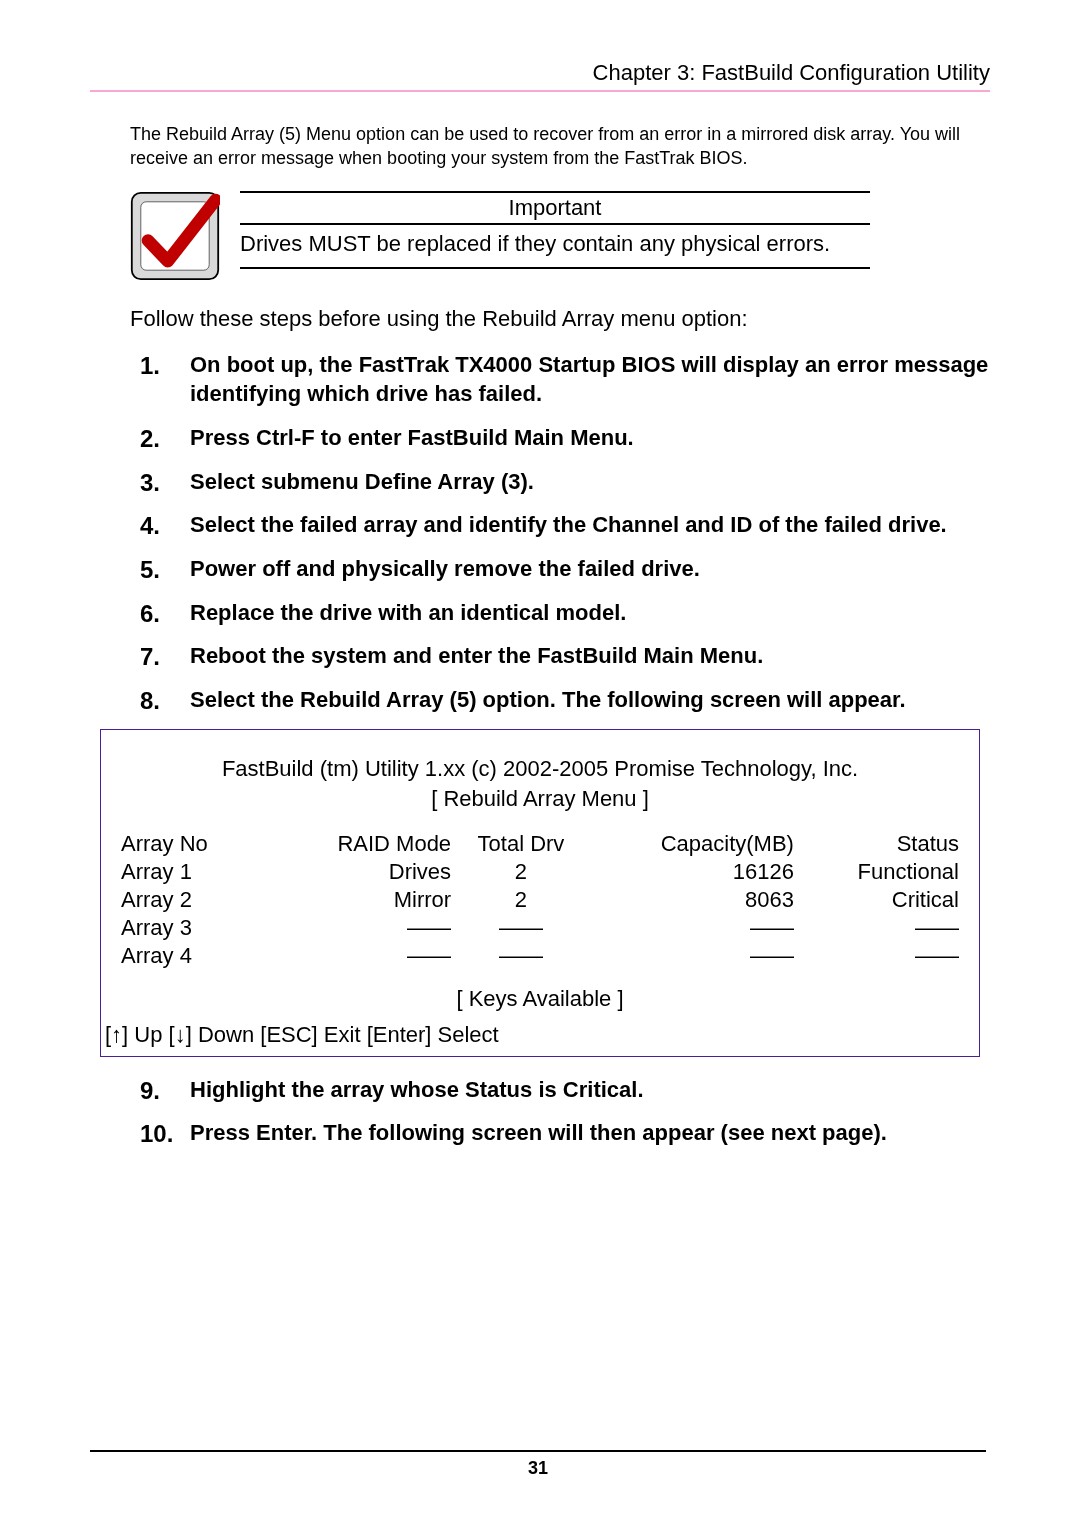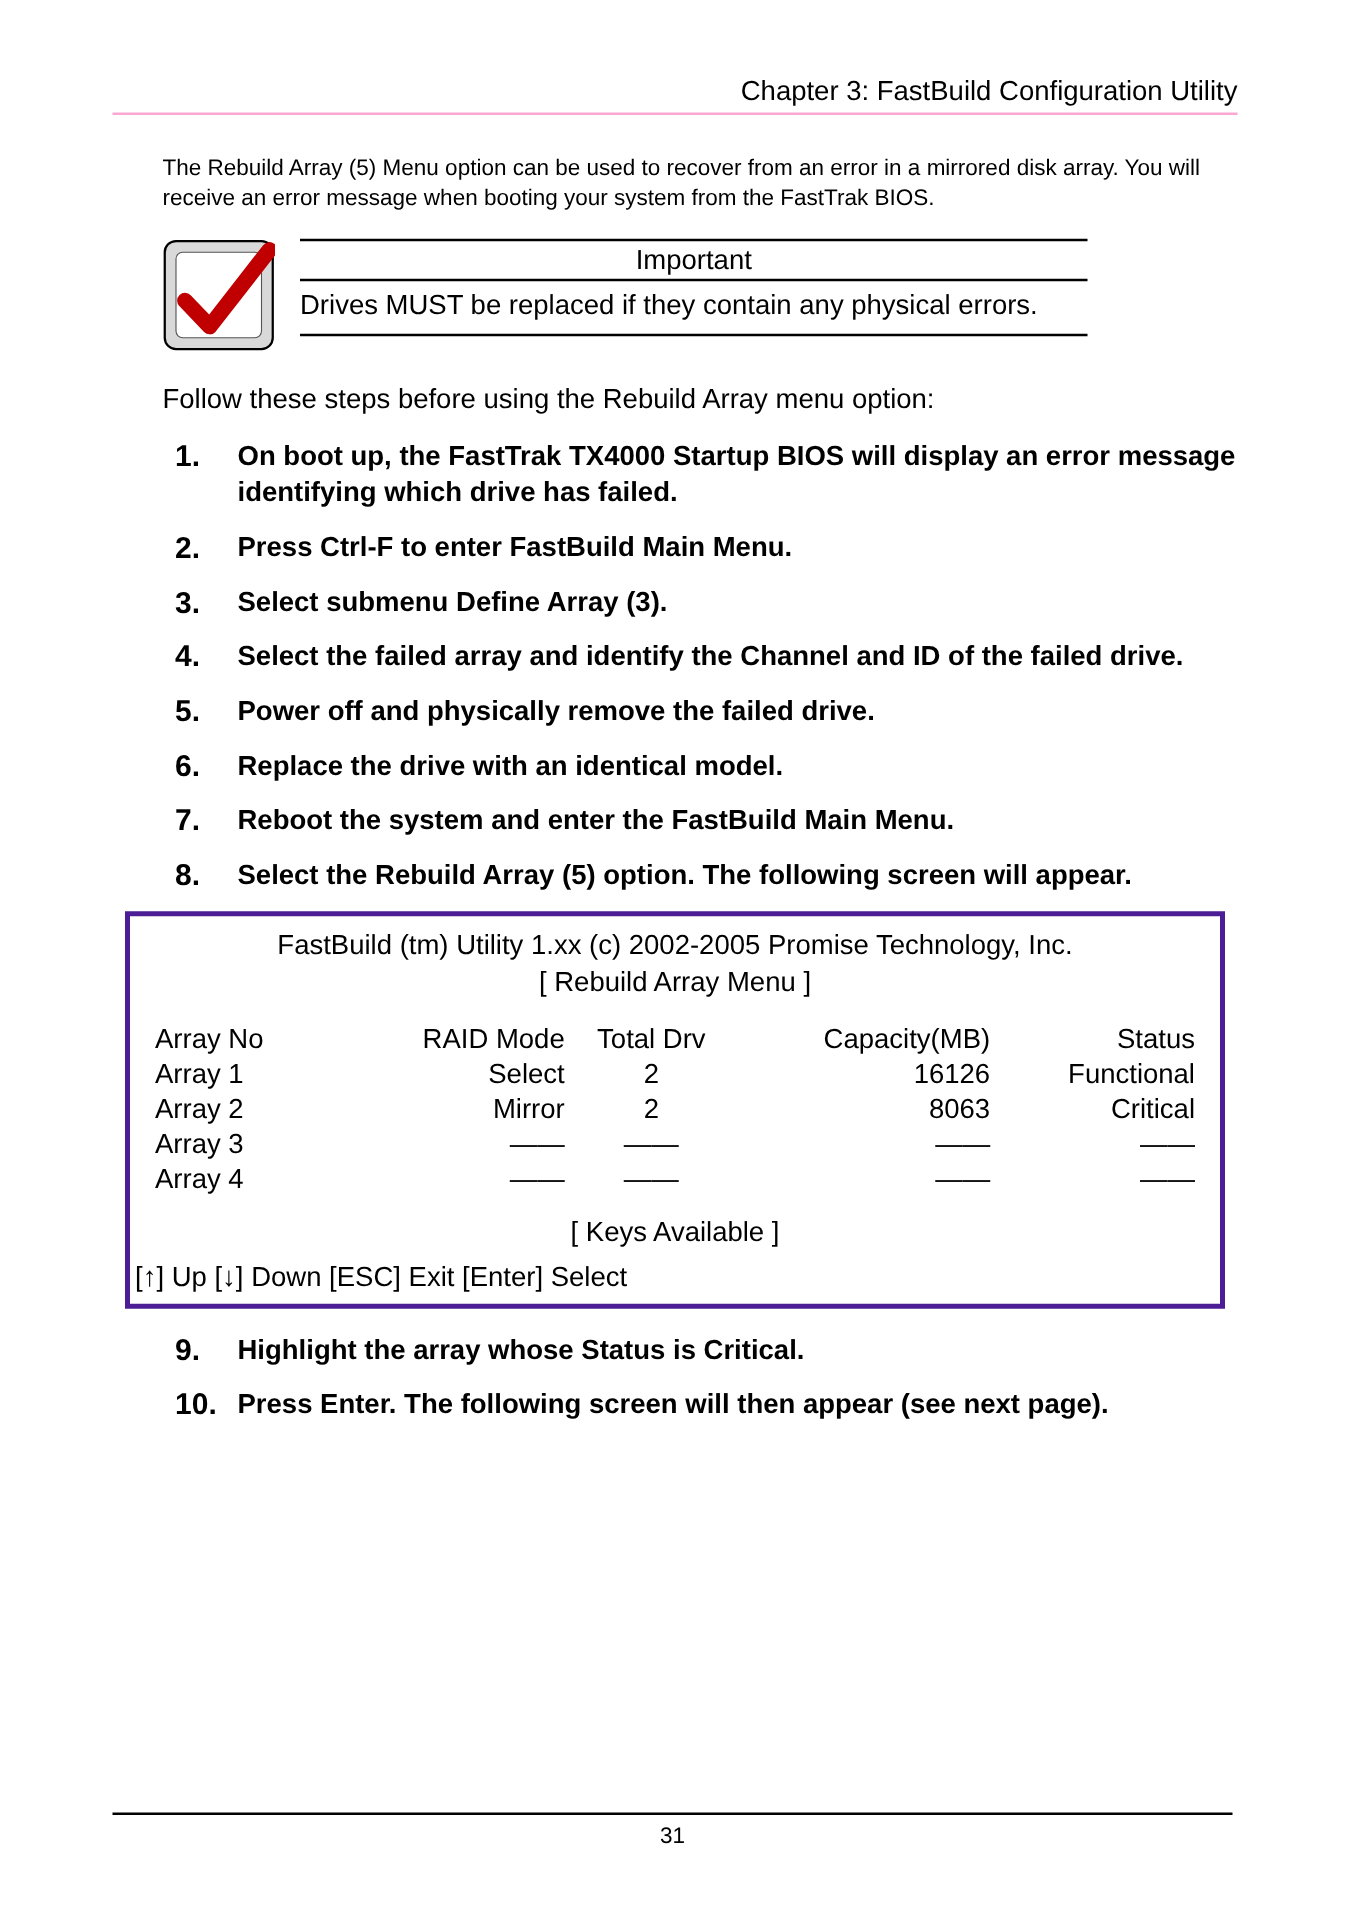--- a/index.html
+++ b/index.html
@@ -85,23 +85,23 @@
   }
   ol.steps > li::before {
     content: counter(step) ".";
     position: absolute;
     left: 0;
     top: 0;
     font-size: 24px;
   }
   .screen {
     margin: 10px 10px 18px 10px;
-    border: 4px solid #4c1d95;
-    font-size: 22px;
-    padding: 10px 20px 8px 20px;
+    border: 1px solid #4c1d95;
+    font-size: 22px;
+    padding: 26px 20px 8px 20px;
   }
   .screen-head {
     text-align: center;
     margin-bottom: 4px;
   }
   .screen-sub {
     text-align: center;
     margin-bottom: 18px;
   }
   .screen-table {
@@ -125,20 +125,21 @@
     margin-left: -20px;
     margin-right: -20px;
     padding: 0 4px;
     border-top: 0;
   }
   .footer-area {
     position: absolute;
     bottom: 50px;
     left: 90px;
     right: 94px;
+    font-weight: bold;
   }
   .footer-line {
     border-top: 2px solid #000;
     text-align: center;
     padding-top: 6px;
     font-size: 18px;
   }
 </style>
 </head>
 <body>
@@ -182,21 +183,21 @@
     <div class="screen-sub">[ Rebuild Array Menu ]</div>
 
     <div class="screen-table">
       <div class="c1">Array No</div>
       <div class="c2">RAID Mode</div>
       <div class="c3">Total Drv</div>
       <div class="c4">Capacity(MB)</div>
       <div class="c5">Status</div>
 
       <div class="c1">Array 1</div>
-      <div class="c2">Select</div>
+      <div class="c2">Drives</div>
       <div class="c3">2</div>
       <div class="c4">16126</div>
       <div class="c5">Functional</div>
 
       <div class="c1">Array 2</div>
       <div class="c2">Mirror</div>
       <div class="c3">2</div>
       <div class="c4">8063</div>
       <div class="c5">Critical</div>
 

